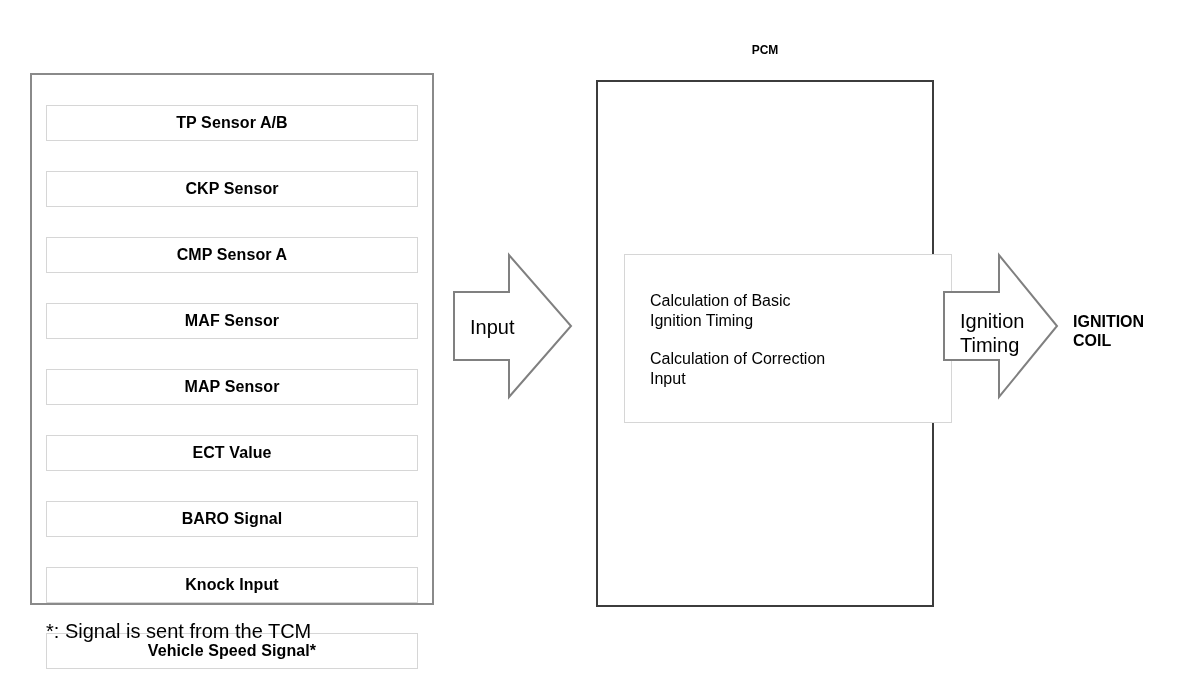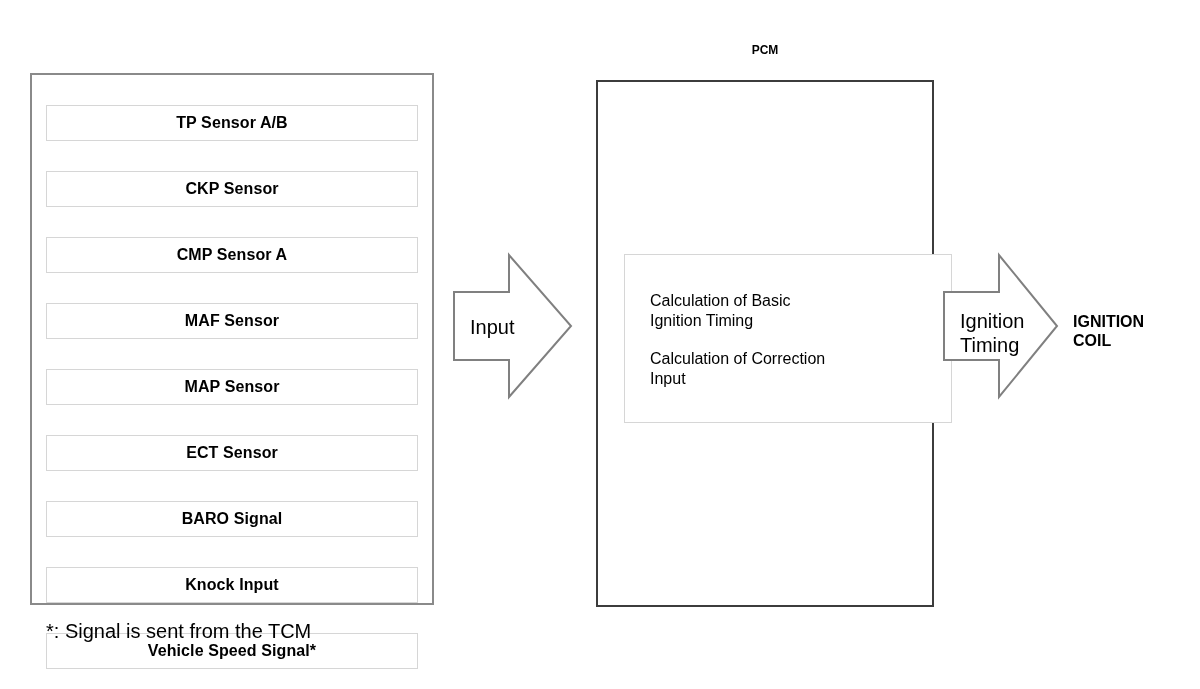--- a/index.html
+++ b/index.html
@@ -172,21 +172,21 @@
       <div class="sensor-item">
         <span class="sensor-label">CMP Sensor A</span>
       </div>
       <div class="sensor-item">
         <span class="sensor-label">MAF Sensor</span>
       </div>
       <div class="sensor-item">
         <span class="sensor-label">MAP Sensor</span>
       </div>
       <div class="sensor-item">
-        <span class="sensor-label">ECT Sensor</span>
+        <span class="sensor-label">ECT Value</span>
       </div>
       <div class="sensor-item">
         <span class="sensor-label">BARO Signal</span>
       </div>
       <div class="sensor-item">
         <span class="sensor-label">Knock Input</span>
       </div>
       <div class="sensor-item">
         <span class="sensor-label">Vehicle Speed Signal*</span>
       </div>

